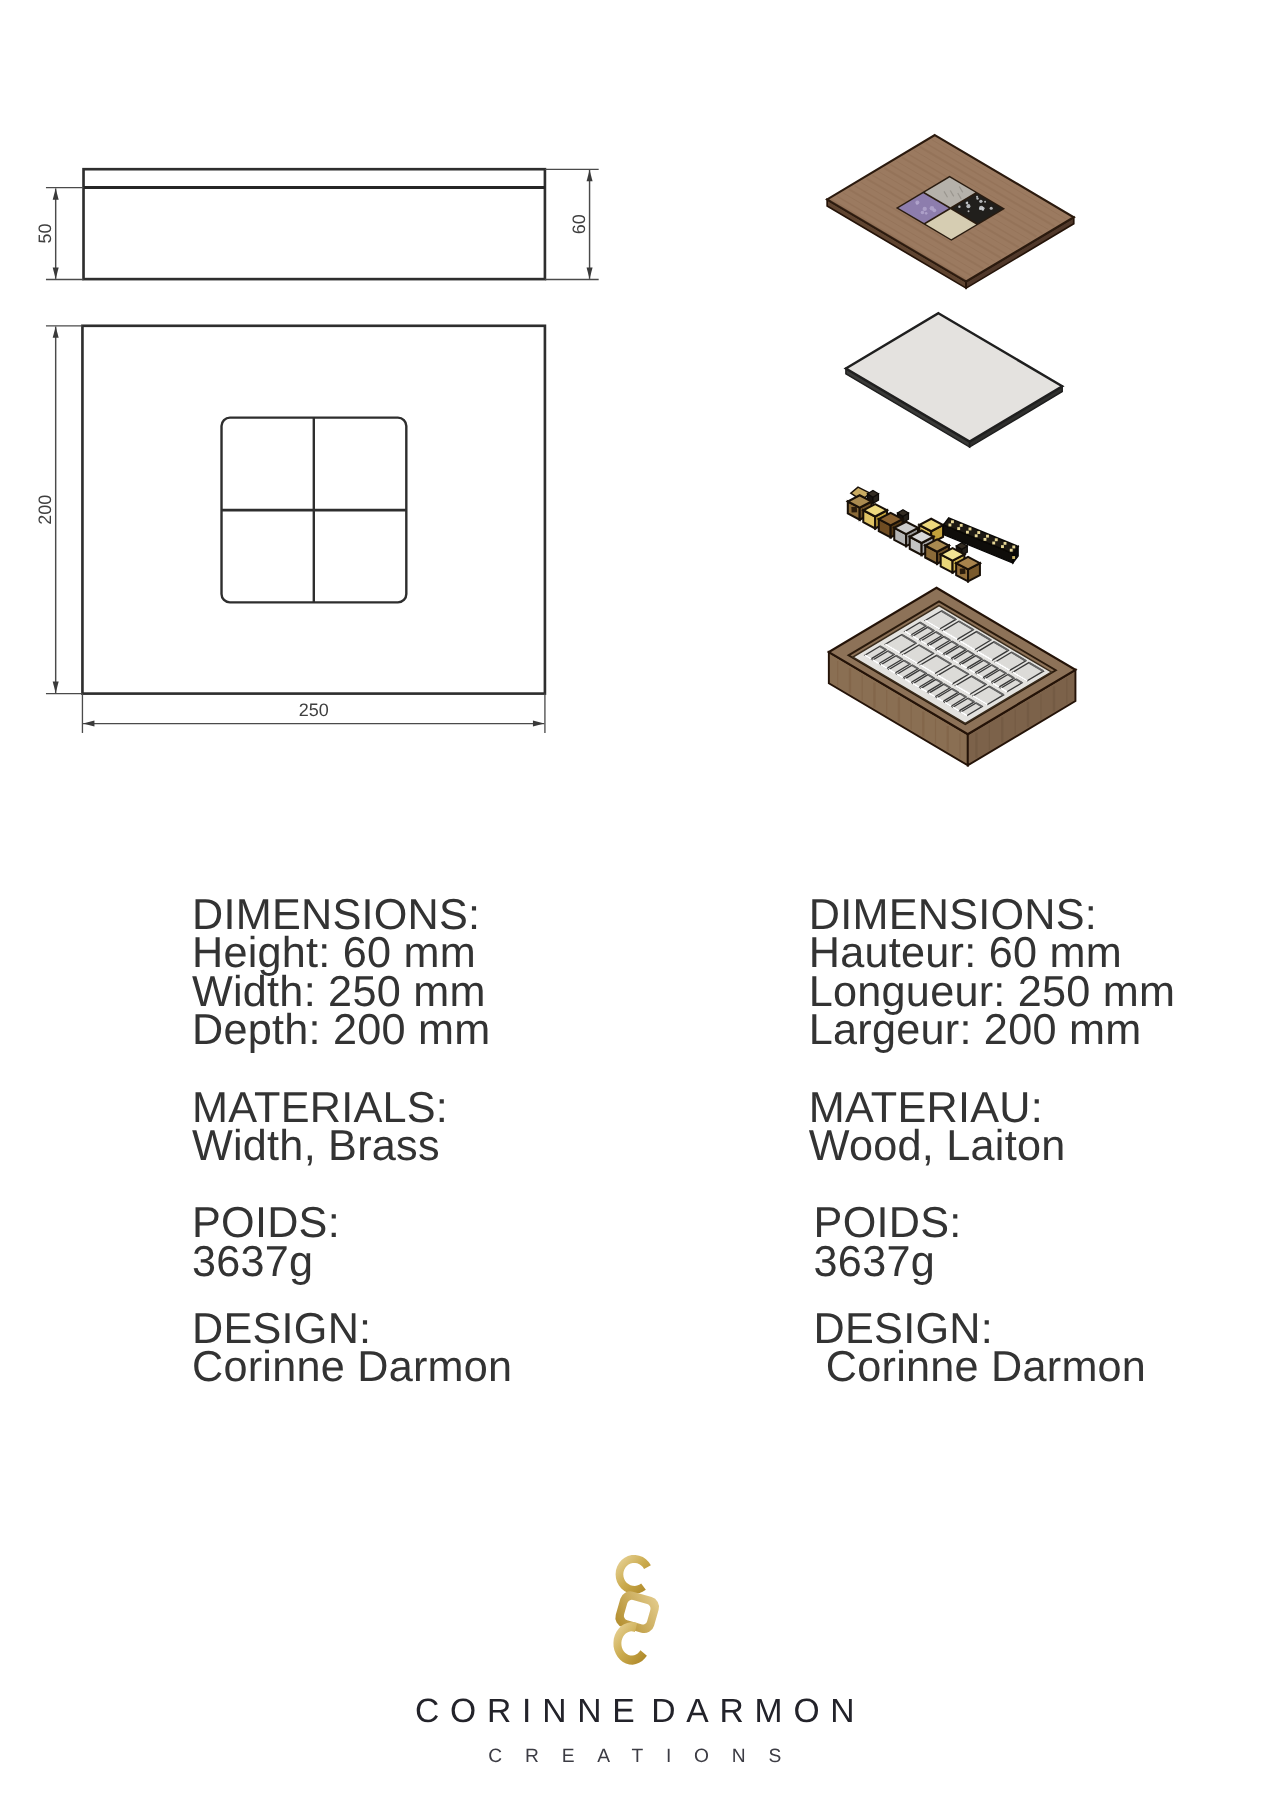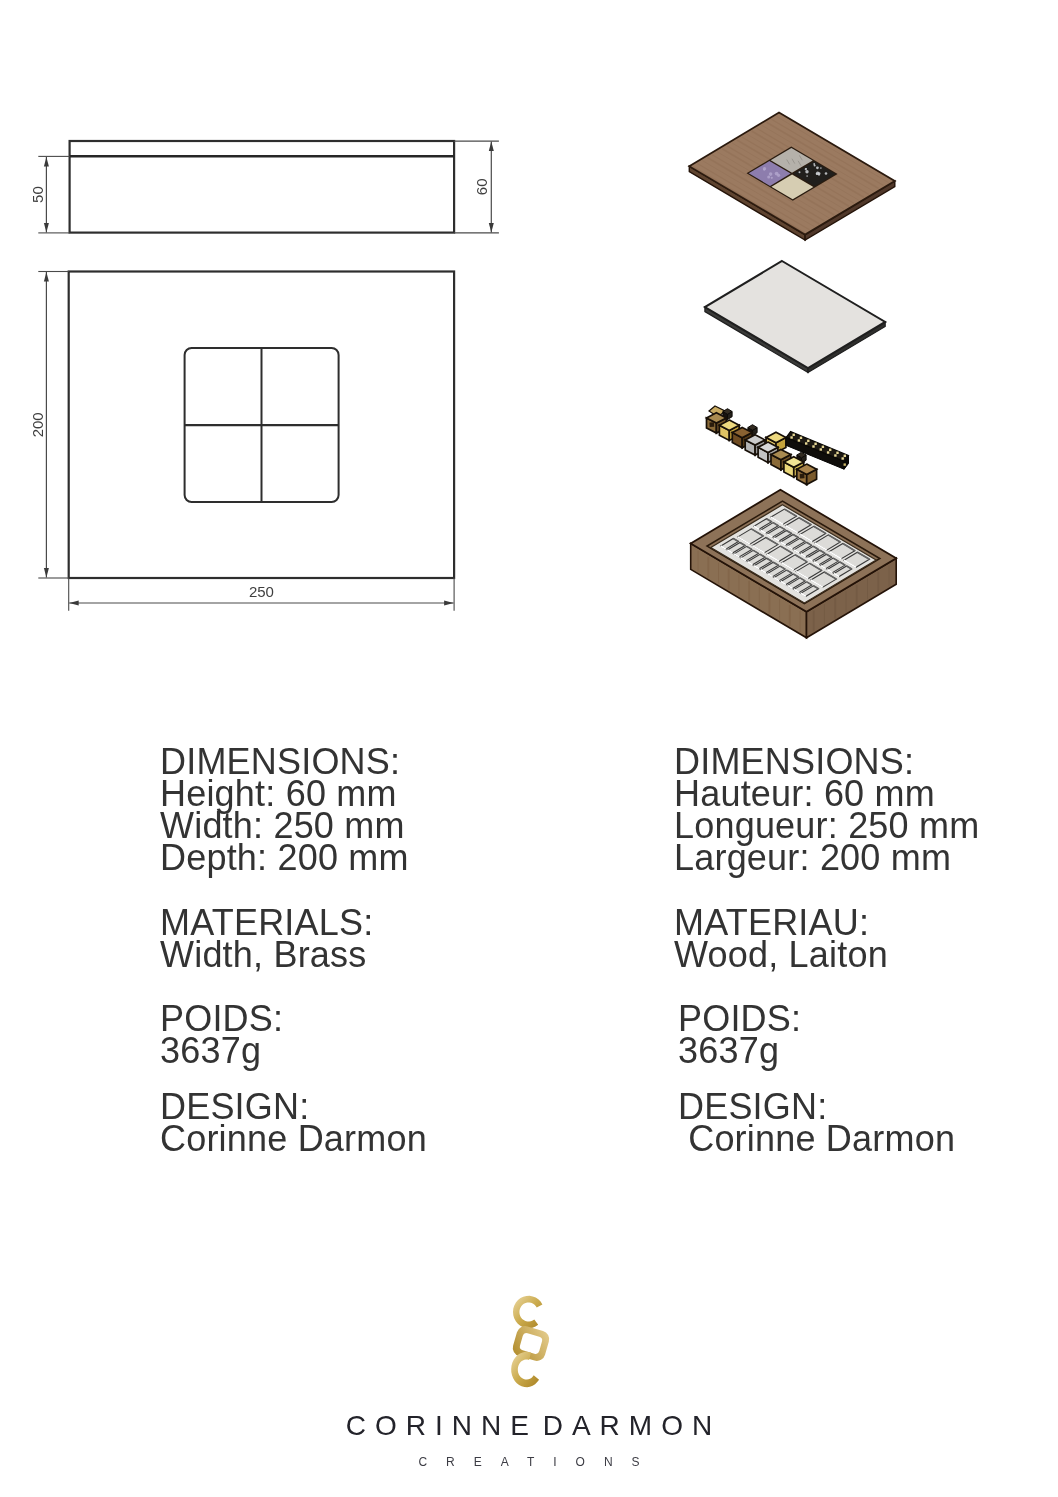--- a/index.html
+++ b/index.html
@@ -378,13 +378,13 @@
 Wood, Laiton</div>
 
 <div class="tb" style="left:678px;top:1003px">POIDS:
 3637g</div>
 
 <div class="tb" style="left:678px;top:1091px">DESIGN:
  Corinne Darmon</div>
 
 <div style="position:absolute;left:0;top:1410px;width:1058px;text-align:center;font-size:28px;letter-spacing:9px;word-spacing:-12px;padding-left:9px;box-sizing:border-box;color:#23232a;">CORINNE DARMON</div>
 
-<div style="position:absolute;left:0;top:1455px;width:1058px;text-align:center;font-size:12px;letter-spacing:19px;padding-left:19px;box-sizing:border-box;color:#3c3c44;">CREATIONS</div>
+<div style="position:absolute;left:0;top:1455px;width:1058px;text-align:center;font-size:16px;letter-spacing:19px;padding-left:19px;box-sizing:border-box;color:#3c3c44;">CREATIONS</div>
 
 </body></html>

